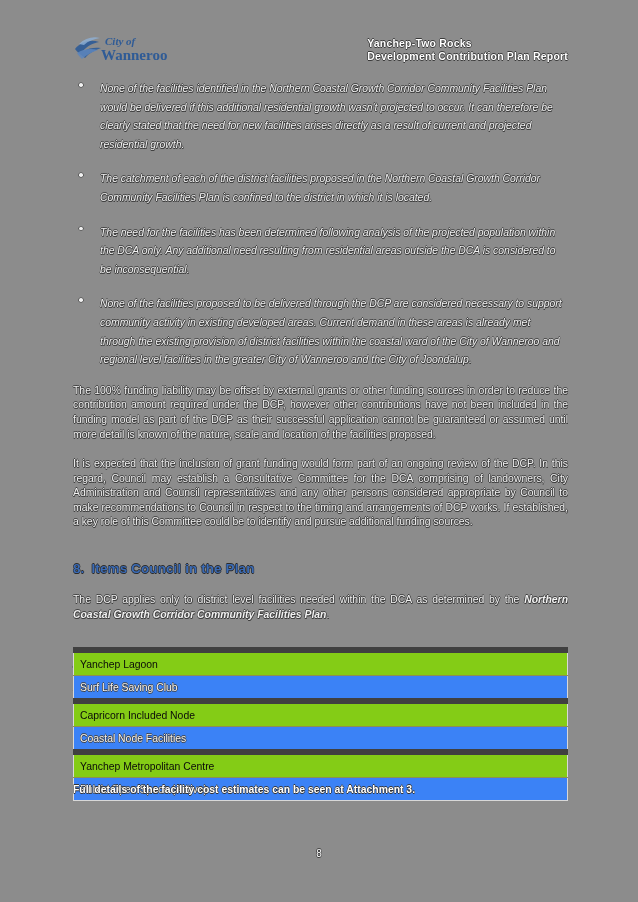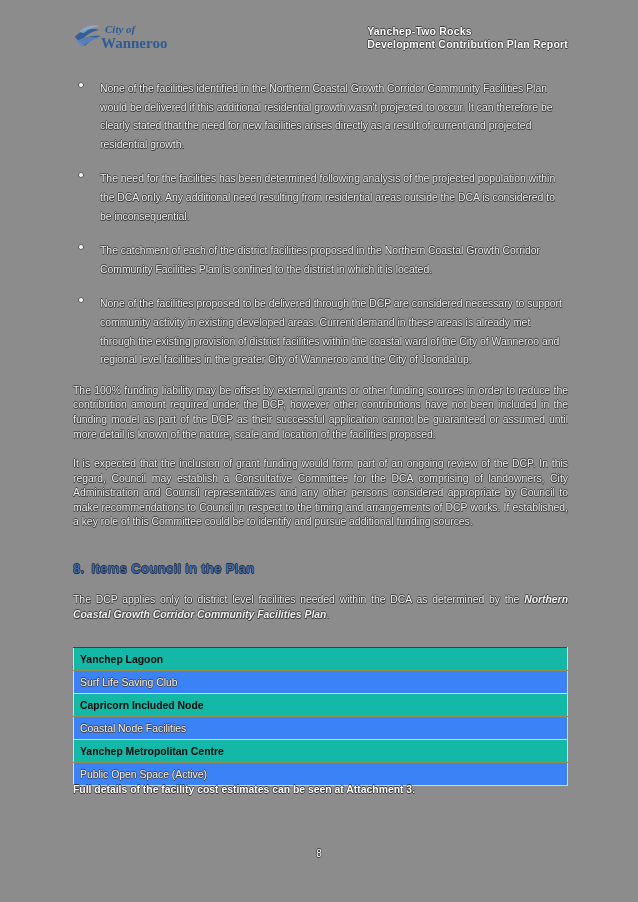--- a/index.html
+++ b/index.html
@@ -20,21 +20,21 @@
     left: 0; top: 0;
     width: 638px;
     height: 902px;
     background: #8c8c8c;
   }
 
   
   .doc-header {
     position: absolute;
     left: 73px;
-    top: 21px;
+    top: 33px;
     width: 495px;
     height: 34px;
   }
 
   .logo {
     position: absolute;
     left: 0;
     top: 0;
     width: 115px;
     height: 32px;
@@ -69,20 +69,21 @@
     text-align: justify;
     text-shadow: 0.6px 0 0 #3f3f3f, -0.6px 0 0 #3f3f3f,
                  0 0.6px 0 #3f3f3f, 0 -0.6px 0 #3f3f3f,
                  0.5px 0.5px 0 #3f3f3f, -0.5px -0.5px 0 #3f3f3f;
   }
 
   ul.bullets {
     margin: 0;
     padding: 0;
     list-style: none;
+    font-style: italic;
   }
   li.bullet {
     position: relative;
     padding-left: 27px;
     margin-bottom: 16px;
   }
   li.bullet .dot {
     position: absolute;
     left: 6px;
     top: 5px;
@@ -143,24 +144,24 @@
     padding: 2px 0 2px 6px;
     font-size: 10.4px;
     border-top: 1px solid #d8d8d8;
     border-bottom: 1px solid #d8d8d8;
     border-left: 1px solid #d8d8d8;
     border-right: 1px solid #d8d8d8;
     height: 18px;
     vertical-align: middle;
   }
   .elements-table tr.group td {
-    background: #14b8a6;
+    background: #84cc16;
     color: #0a0a0a;
-    font-weight: bold;
-    border-top: 1px solid #404040;
+    font-weight: normal;
+    border-top: 6px solid #404040;
     border-bottom: 1px solid #8f8f4f;
   }
   .elements-table tr.item td {
     background: #3b82f6;
     color: #f2f2f2;
     font-weight: normal;
     text-shadow: 0.6px 0 0 #414141, -0.6px 0 0 #414141,
                  0 0.6px 0 #414141, 0 -0.6px 0 #414141;
   }
 
@@ -217,25 +218,25 @@
 
   <div class="body-area">
 
     <ul class="bullets">
       <li class="bullet">
         <span class="dot"></span>
         <span class="bullet-text">None of the facilities identified in the Northern Coastal Growth Corridor Community Facilities Plan would be delivered if this additional residential growth wasn't projected to occur.  It can therefore be clearly stated that the need for new facilities arises directly as a result of current and projected residential growth.</span>
       </li>
       <li class="bullet">
         <span class="dot"></span>
+        <span class="bullet-text">The catchment of each of the district facilities proposed in the Northern Coastal Growth Corridor Community Facilities Plan is confined to the district in which it is located.</span>
+      </li>
+      <li class="bullet">
+        <span class="dot"></span>
         <span class="bullet-text">The need for the facilities has been determined following analysis of the projected population within the DCA only.   Any additional need resulting from residential areas outside the DCA is considered to be inconsequential.</span>
-      </li>
-      <li class="bullet">
-        <span class="dot"></span>
-        <span class="bullet-text">The catchment of each of the district facilities proposed in the Northern Coastal Growth Corridor Community Facilities Plan is confined to the district in which it is located.</span>
       </li>
       <li class="bullet">
         <span class="dot"></span>
         <span class="bullet-text">None of the facilities proposed to be delivered through the DCP are considered necessary to support community activity in existing developed areas.  Current demand in these areas is already met through the existing provision of district facilities within the coastal ward of the City of Wanneroo and regional level facilities in the greater City of Wanneroo and the City of Joondalup.</span>
       </li>
     </ul>
 
     <p class="para">The 100% funding liability may be offset by external grants or other funding sources in order to reduce the contribution amount required under the DCP, however other contributions have not been included in the funding model as part of the DCP as their successful application cannot be guaranteed or assumed until more detail is known of the nature, scale and location of the facilities proposed.</p>
     <p class="para">It is expected that the inclusion of grant funding would form part of an ongoing review of the DCP.   In this regard, Council may establish a Consultative Committee for   the DCA comprising of landowners, City Administration and Council representatives and any other persons considered appropriate by Council to make recommendations to Council in respect to the timing and arrangements of DCP works.  If established, a key role of this Committee could be to identify and pursue additional funding sources.</p>
 

